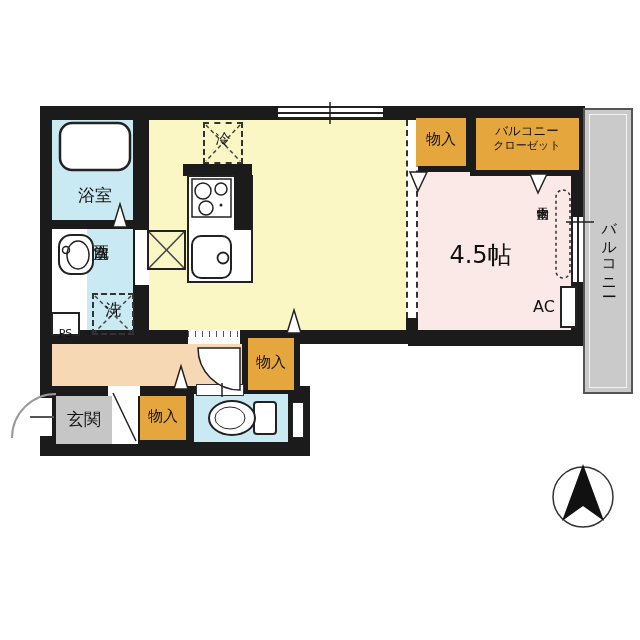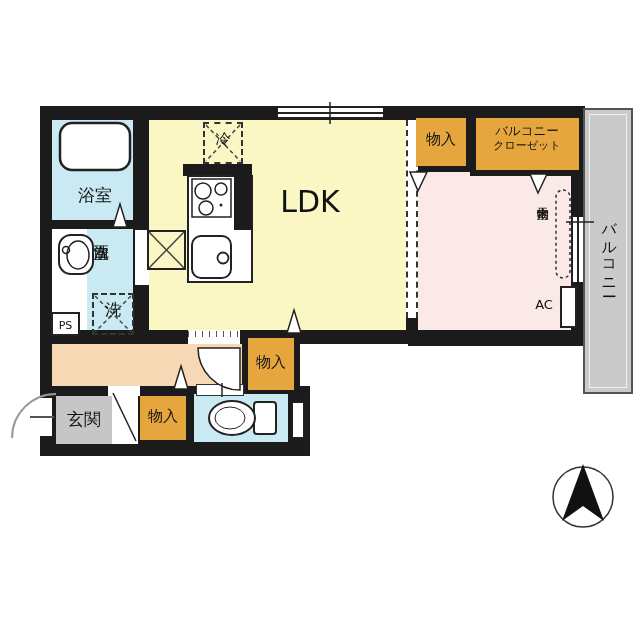--- a/index.html
+++ b/index.html
@@ -141,26 +141,26 @@
 
   <div class="dashedbox" style="left:203px;top:122px;width:40px;height:42px;background:transparent;"></div>
   <div class="dashedbox" style="left:92px;top:293px;width:42px;height:42px;background:transparent;"></div>
   <div class="solidbox" style="left:147px;top:230px;width:39px;height:40px;background:transparent;"></div>
   <div class="solidbox" style="left:51px;top:312px;width:29px;height:24px;"></div>
   <div class="solidbox" style="left:560px;top:286px;width:17px;height:42px;"></div>
 
   <div class="lbl" style="left:60px;top:186px;width:70px;font-size:17px;">浴室</div>
   <div class="lbl vtxt" style="left:92px;top:233px;font-size:15px;">洗面室</div>
   <div class="lbl" style="left:92px;top:301px;width:42px;font-size:16px;">洗</div>
-  <div class="lbl" style="left:51px;top:320px;width:29px;font-size:11px;">PS</div>
+  <div class="lbl" style="left:51px;top:328px;width:29px;font-size:11px;">PS</div>
   <div class="lbl" style="left:203px;top:131px;width:40px;font-size:15px;">冷</div>
-  <div class="lbl" style="left:240px;top:185px;width:140px;font-size:30px;">LDK</div>
   <div class="lbl" style="left:414px;top:131px;width:54px;font-size:15px;">物入</div>
   <div class="lbl" style="left:474px;top:124px;width:106px;font-size:12.5px;">バルコニー</div>
   <div class="lbl" style="left:474px;top:140px;width:106px;font-size:11px;">クローゼット</div>
+  <div class="lbl" style="left:418px;top:242px;width:125px;font-size:24px;">4.5帖</div>
   <div class="lbl vtxt" style="left:535px;top:198px;font-size:12px;">室内物干</div>
-  <div class="lbl" style="left:530px;top:298px;width:28px;font-size:13px;">AC</div>
+  <div class="lbl" style="left:530px;top:298px;width:28px;font-size:16px;">AC</div>
   <div class="lbl vtxt" style="left:600px;top:212px;font-size:15px;letter-spacing:2px;">バルコニー</div>
   <div class="lbl" style="left:246px;top:354px;width:50px;font-size:15px;">物入</div>
   <div class="lbl" style="left:56px;top:410px;width:56px;font-size:17px;">玄関</div>
   <div class="lbl" style="left:138px;top:408px;width:50px;font-size:15px;">物入</div>
 
 </div>
 
 </body></html>

